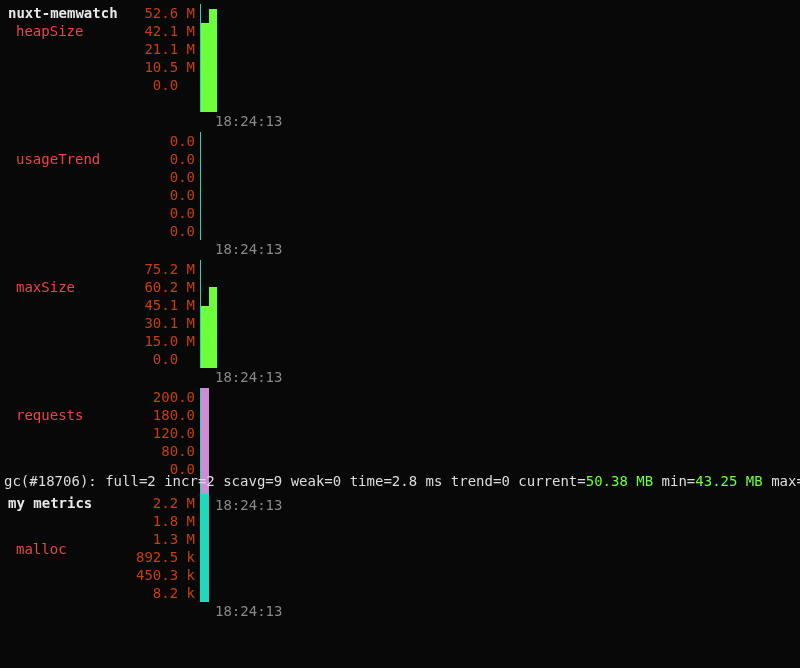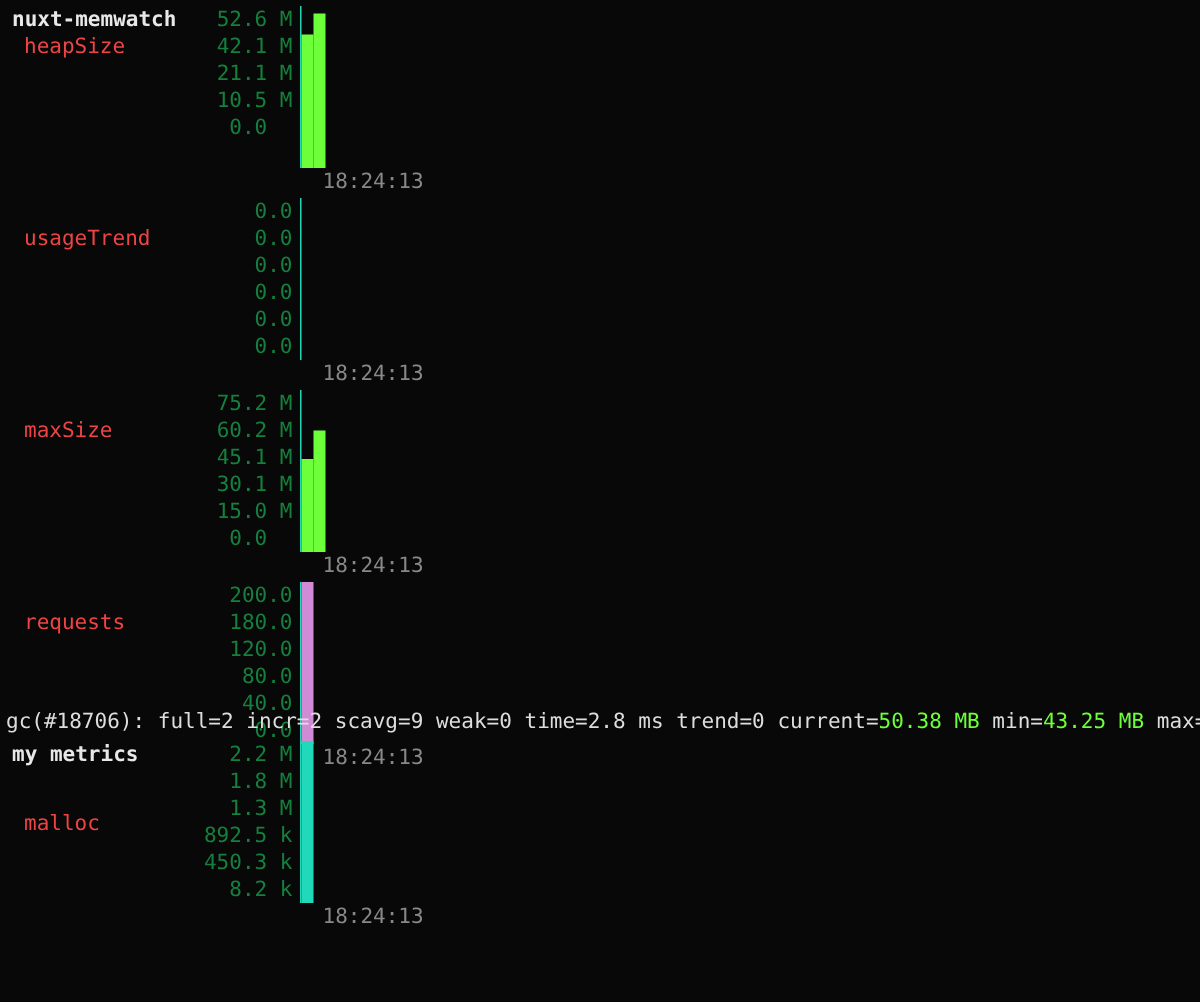--- a/index.html
+++ b/index.html
@@ -36,21 +36,21 @@
     left: 16px;
     color: #ef4444;
     white-space: pre;
   }
   .yticks {
     position: absolute;
     left: 0;
     width: 195px;
   }
   .ytick {
-    color: #15803d; 
+    color: #c2410c; 
     text-align: right;
     width: 195px;
     height: 18px;
     line-height: 18px;
     white-space: pre;
   }
   .axis {
     position: absolute;
     left: 200px;
     top: 0;
@@ -144,21 +144,20 @@
     <div class="xlabel" style="top:108px;">18:24:13</div>
   </div>
 
   <div class="panel" style="top:388px; height:126px;">
     <div class="metric-label" style="top:18px;">requests</div>
     <div class="yticks" style="top:0;">
       <div class="ytick">200.0</div>
       <div class="ytick">180.0</div>
       <div class="ytick">120.0</div>
       <div class="ytick">80.0</div>
-      <div class="ytick">40.0</div>
       <div class="ytick">0.0</div>
     </div>
     <div class="axis"></div>
     <div class="bars">
       <div class="bar" style="height:100%; background:#d18ad6;"></div>
     </div>
     <div class="xlabel" style="top:108px;">18:24:13</div>
   </div>
 
   <div class="panel" style="top:494px; height:126px;">

